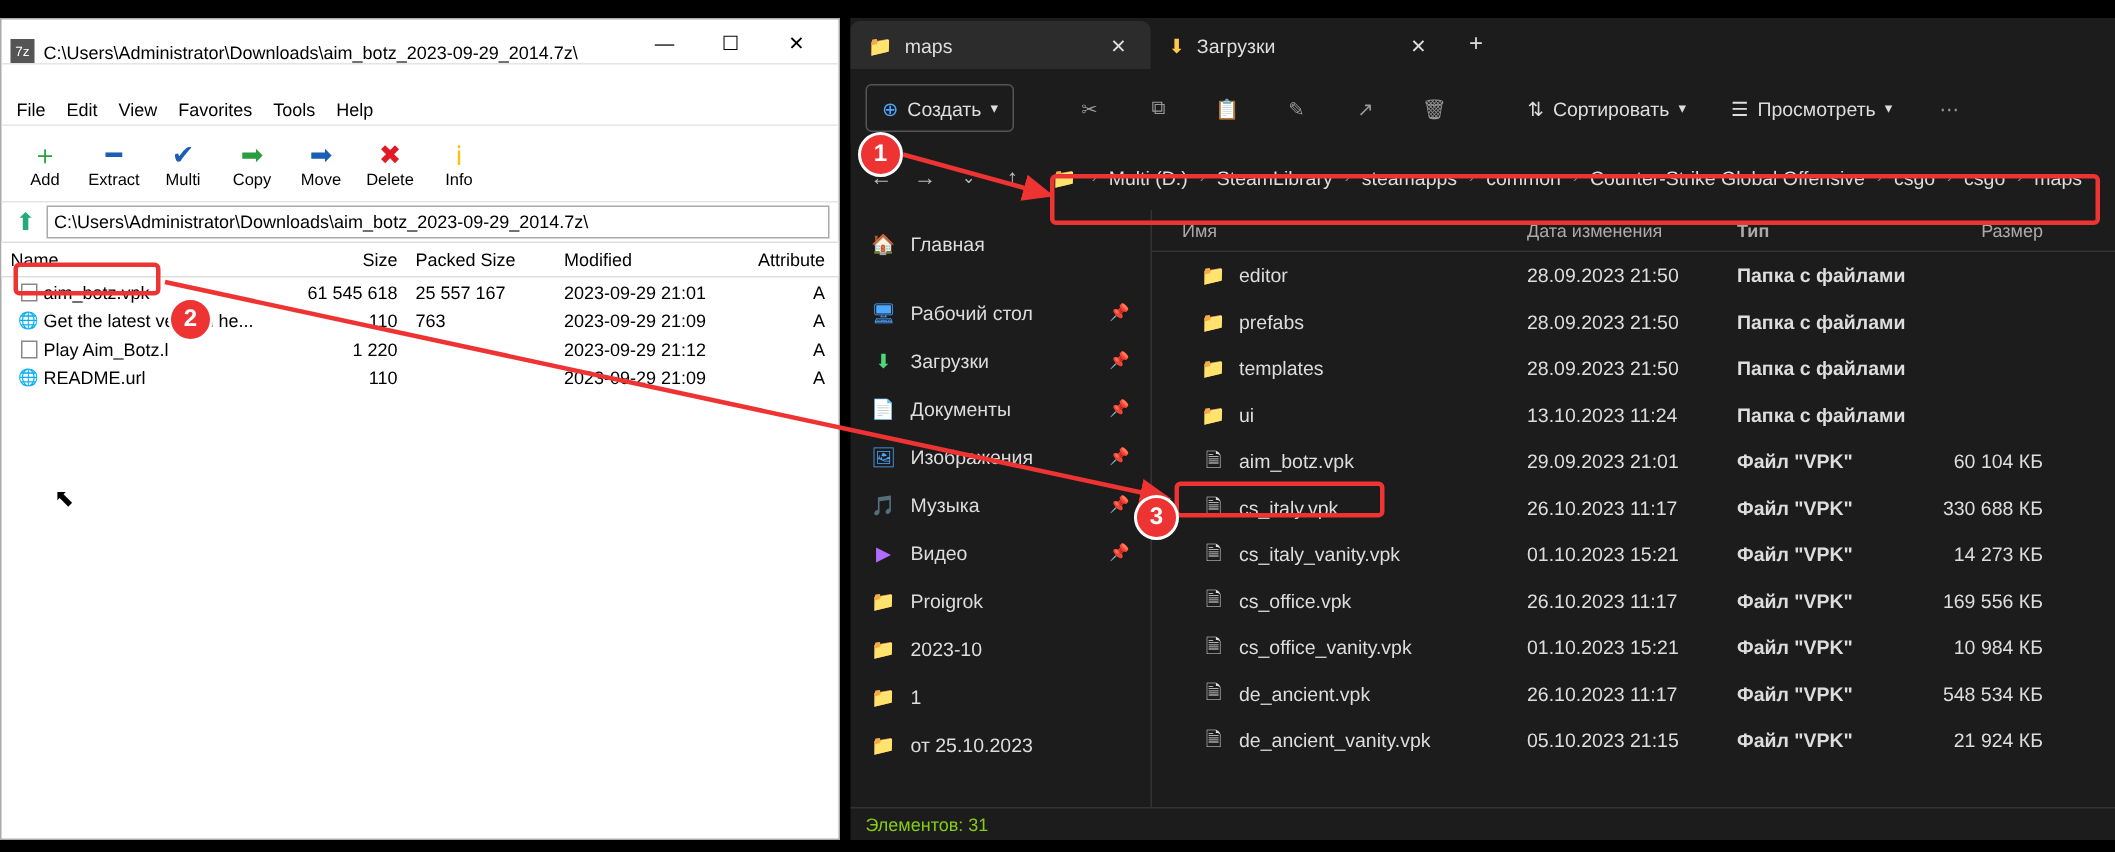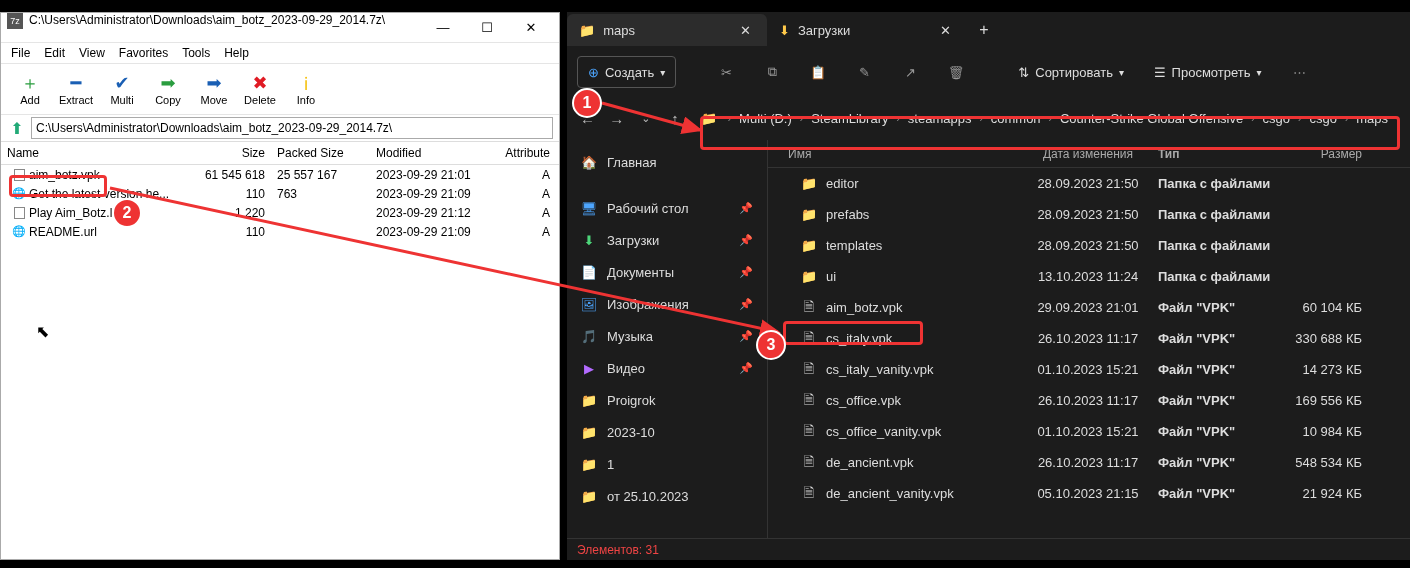--- a/index.html
+++ b/index.html
@@ -1,24 +1,24 @@
 <!DOCTYPE html>
 <html><head>
 <meta charset="utf-8">
 <style>
 * { margin: 0; padding: 0; box-sizing: border-box; font-family: "Segoe UI", Tahoma, sans-serif; }
 body { background: #000; width: 1410px; height: 568px; position: relative; overflow: hidden; }
 
 
 .sevenzip { position: absolute; left: 0; top: 12px; width: 560px; height: 548px; background: #fff; border: 1px solid #aaa; }
-.sz-title { height: 30px; display: flex; align-items: flex-start; padding: 0 6px; font-size: 12px; border-bottom: 1px solid #e5e5e5; }
+.sz-title { height: 30px; display: flex; align-items: flex-end; padding: 0 6px; font-size: 12px; border-bottom: 1px solid #e5e5e5; }
 .sz-title-icon { width: 16px; height: 16px; background: #555; color: #fff; font-size: 9px; display: flex; align-items: center; justify-content: center; margin-right: 6px; }
 .sz-title-text { flex: 1; }
 .sz-winbtn { width: 44px; height: 28px; display: flex; align-items: center; justify-content: center; font-size: 13px; cursor: pointer; }
-.sz-menu { height: 20px; display: flex; align-items: center; padding: 0 4px; font-size: 12px; gap: 2px; }
+.sz-menu { height: 20px; display: flex; align-items: center; padding: 0 4px; font-size: 12px; gap: 2px; margin-top: 20px; }
 .sz-menu-item { padding: 1px 6px; cursor: pointer; }
 .sz-toolbar { height: 52px; display: flex; align-items: center; padding: 2px 6px; gap: 0; border-top: 1px solid #e5e5e5; border-bottom: 1px solid #e5e5e5; }
 .sz-tool { display: flex; flex-direction: column; align-items: center; width: 46px; font-size: 11px; cursor: pointer; padding: 2px 0; }
 .sz-tool-icon { width: 24px; height: 22px; display: flex; align-items: center; justify-content: center; font-size: 18px; }
 .sz-addr { height: 26px; display: flex; align-items: center; padding: 2px 6px; gap: 4px; }
 .sz-addr-up { width: 20px; height: 20px; display: flex; align-items: center; justify-content: center; cursor: pointer; color: #2a7; }
 .sz-addr-input { flex: 1; height: 22px; border: 1px solid #aaa; padding: 0 4px; font-size: 12px; }
 .sz-header { height: 24px; display: flex; align-items: center; font-size: 12px; border-top: 1px solid #ddd; border-bottom: 1px solid #ddd; background: #fff; }
 .sz-col { padding: 0 6px; overflow: hidden; white-space: nowrap; text-overflow: ellipsis; }
 .sz-c-name { width: 195px; text-align: left; }
@@ -49,28 +49,28 @@
 .ex-bc-seg { padding: 0 4px; cursor: pointer; white-space: nowrap; }
 .ex-bc-sep { color: #888; padding: 0 2px; font-size: 10px; }
 .ex-body { display: flex; height: 398px; }
 .ex-sidebar { width: 200px; padding: 6px 0; overflow: hidden; }
 .ex-side-item { height: 32px; display: flex; align-items: center; padding: 0 14px; gap: 10px; cursor: pointer; font-size: 13px; }
 .ex-side-item .pin { margin-left: auto; color: #777; font-size: 11px; }
 .ex-side-icon { width: 16px; display: flex; justify-content: center; }
 .ex-content { flex: 1; border-left: 1px solid #333; overflow: hidden; }
 .ex-col-head { height: 28px; display: flex; align-items: center; font-size: 12px; color: #aaa; border-bottom: 1px solid #333; }
 .ex-c-name { width: 250px; padding-left: 20px; }
-.ex-c-date { width: 140px; text-align: center; }
+.ex-c-date { width: 140px; }
 .ex-c-type { width: 120px; font-weight: bold; }
 .ex-c-size { width: 100px; text-align: right; padding-right: 16px; }
 .ex-row { height: 31px; display: flex; align-items: center; font-size: 13px; cursor: pointer; }
 .ex-row-icon { width: 18px; margin-left: 12px; margin-right: 8px; display: flex; justify-content: center; }
 .ex-folder-icon { color: #ffc94a; }
 .ex-file-icon { color: #ddd; }
-.ex-status { height: 22px; border-top: 1px solid #333; padding: 0 10px; display: flex; align-items: center; font-size: 12px; color: #ef4444; }
+.ex-status { height: 22px; border-top: 1px solid #333; padding: 0 10px; display: flex; align-items: center; font-size: 12px; color: #84cc16; }
 
 
 .anno-box { position: absolute; border: 3px solid #e33; border-radius: 4px; pointer-events: none; z-index: 100; }
 .anno-circle { position: absolute; width: 30px; height: 30px; border-radius: 50%; background: #e33; border: 2px solid #fff; color: #fff; display: flex; align-items: center; justify-content: center; font-weight: bold; font-size: 16px; z-index: 110; }
 .anno-arrow { position: absolute; z-index: 105; pointer-events: none; }
 
 .cursor { position: absolute; left: 36px; top: 322px; font-size: 16px; color: #000; z-index: 50; pointer-events: none; }
 </style>
 </head>
 <body>

